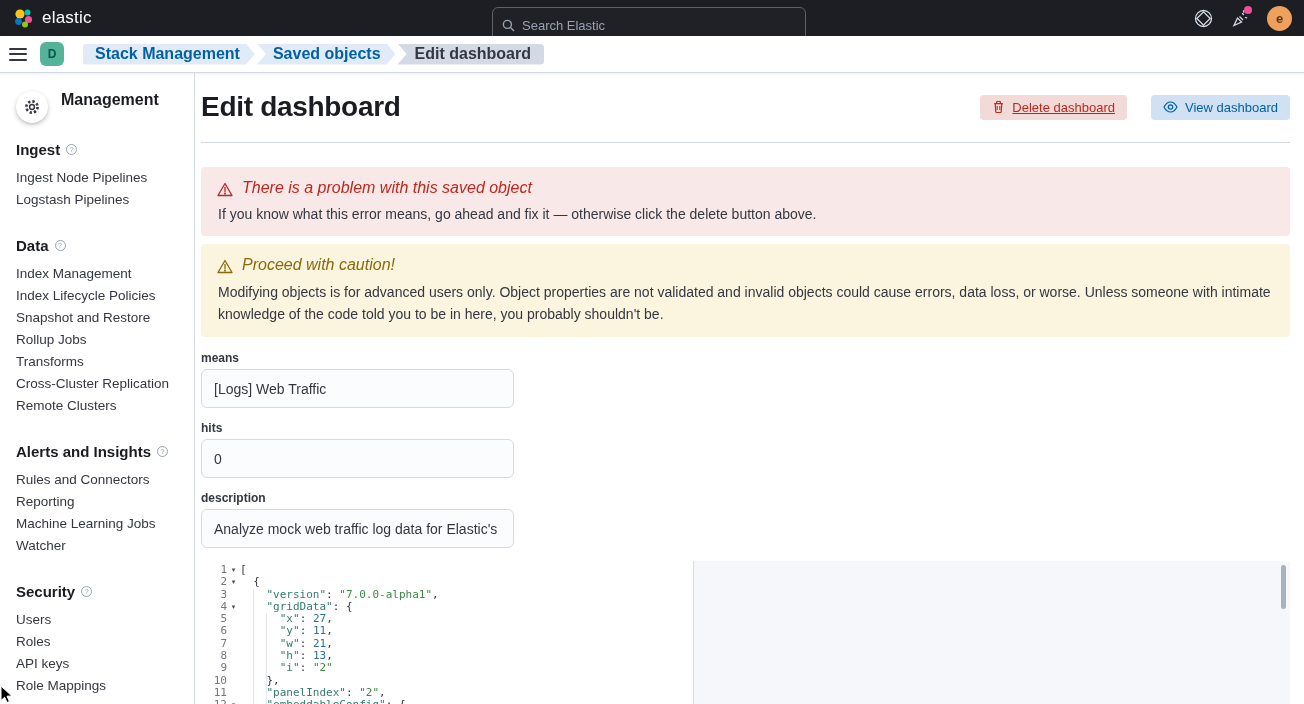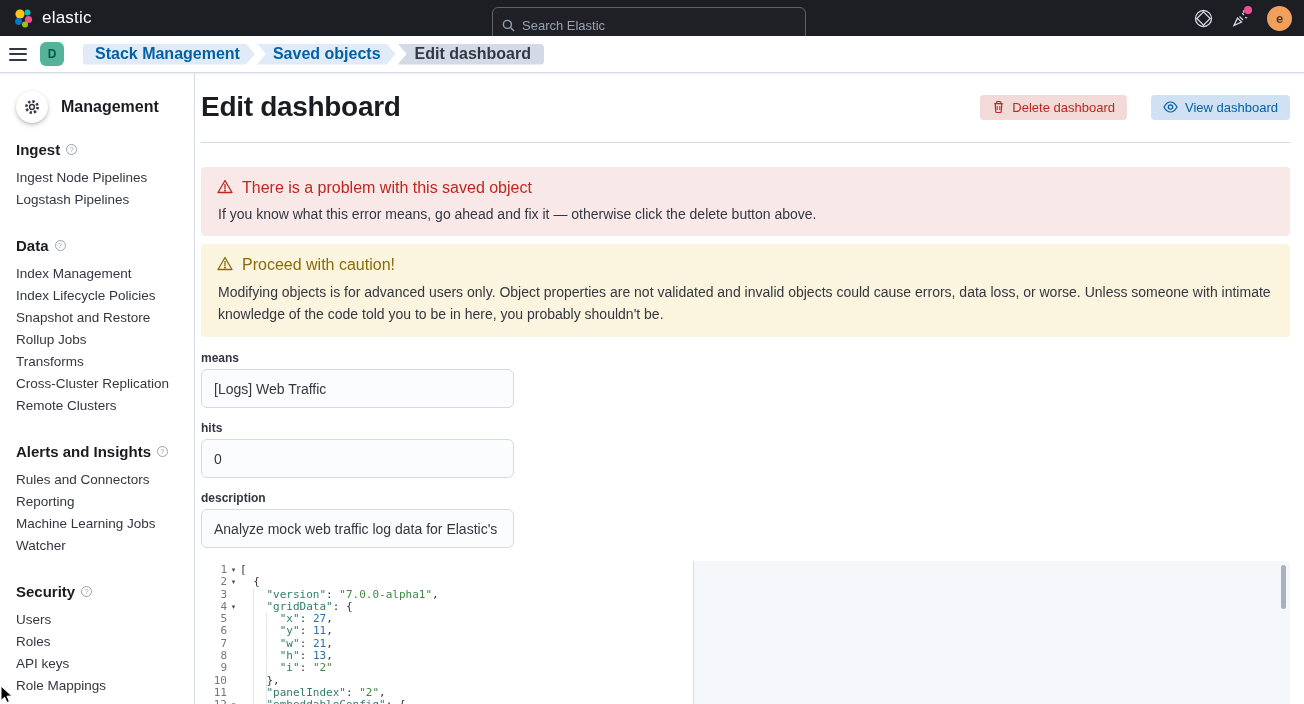--- a/index.html
+++ b/index.html
@@ -28,43 +28,43 @@
   .chip.first { padding:0 15px 0 12px; border-radius:3px 0 0 3px;
     clip-path:polygon(0 0, calc(100% - 9px) 0, 100% 50%, calc(100% - 9px) 100%, 0 100%); }
   .chip.mid { margin-left:2px; padding:0 15px 0 16px;
     clip-path:polygon(0 0, calc(100% - 9px) 0, 100% 50%, calc(100% - 9px) 100%, 0 100%, 9px 50%); }
   .chip.last { margin-left:2px; background:#D3DAE6; color:#343741; padding:0 13px 0 17px; border-radius:0 4px 4px 0; cursor:default;
     clip-path:polygon(0 0, 100% 0, 100% 100%, 0 100%, 9px 50%); }
 
   
   .workspace { display:flex; height:631px; }
   .sidebar { width:195px; flex-shrink:0; border-right:1px solid #D3DAE6; padding:18px 10px 0 16px; }
-  .mgmt-header { display:flex; align-items:center; gap:13px; margin-bottom:18px; }
+  .mgmt-header { display:flex; gap:13px; margin-bottom:18px; }
   .gear-avatar { width:32px; height:32px; border-radius:50%; background:#fff; box-shadow:0 2px 5px rgba(0,0,0,.2), 0 1px 2px rgba(0,0,0,.1); display:grid; place-items:center; }
   .mgmt-title { font-size:16px; font-weight:700; color:#1A1C21; }
   .nav-section { margin-top:26px; }
   .nav-section:first-of-type { margin-top:0; }
   .nav-heading { font-size:15px; font-weight:700; color:#1A1C21; display:flex; align-items:center; gap:6px; margin-bottom:9px; }
   .help-ring { width:11px; height:11px; border:1px solid #98A2B3; border-radius:50%; color:#98A2B3; font-size:7px; line-height:9px; text-align:center; font-weight:400; }
   .nav-item { font-size:13.5px; color:#343741; height:22px; line-height:22px; cursor:pointer; white-space:nowrap; }
 
   
   .main { flex:1; padding:18px 14px 0 6px; min-width:0; }
   .page-head { display:flex; align-items:center; justify-content:space-between; }
   .page-title { font-size:28px; line-height:32px; font-weight:700; color:#1A1C21; letter-spacing:-.3px; }
   .head-buttons { display:flex; gap:24px; }
   .btn { height:25px; border:none; border-radius:4px; font-family:inherit; font-size:13px; font-weight:500; display:flex; align-items:center; gap:7px; padding:0 12px; cursor:pointer; }
-  .btn-danger { background:#F1DAD7; color:#BD271E; }
+  .btn-danger { background:#F1DAD7; color:#BD271E;text-decoration:underline; }
   .btn-primary { background:#D0E1F3; color:#0061A6; }
   .rule { border:none; border-top:1px solid #D3DAE6; margin-top:19px; }
 
   .callout { border-radius:4px; padding:12px 16px; margin-top:24px; }
   .callout.error { background:#F8E9E8; }
   .callout.warning { background:#FBF4DE; margin-top:8px; }
-  .callout-title { display:flex; align-items:flex-start; gap:9px; font-size:16px; font-weight:500; }
+  .callout-title { display:flex; align-items:flex-end; gap:9px; font-size:16px; font-weight:500;font-style:italic; }
   .callout.error .callout-title { color:#BD271E; }
   .callout.warning .callout-title { color:#8A6A0B; }
   .callout-body { margin-top:7px; font-size:14px; line-height:20px; color:#343741; padding-left:1px; }
   .callout.warning .callout-body { line-height:22px; max-width:1060px; }
 
   .form-area { margin-top:14px; }
   .form-row { margin-bottom:13px; }
   .form-label { font-size:12px; font-weight:700; color:#343741; margin-bottom:4px; }
   .form-input { width:313px; height:39px; border:1px solid #D3DAE6; border-radius:6px; background:#FBFCFD; padding:0 12px; font-family:inherit; font-size:14px; color:#343741; }
 

